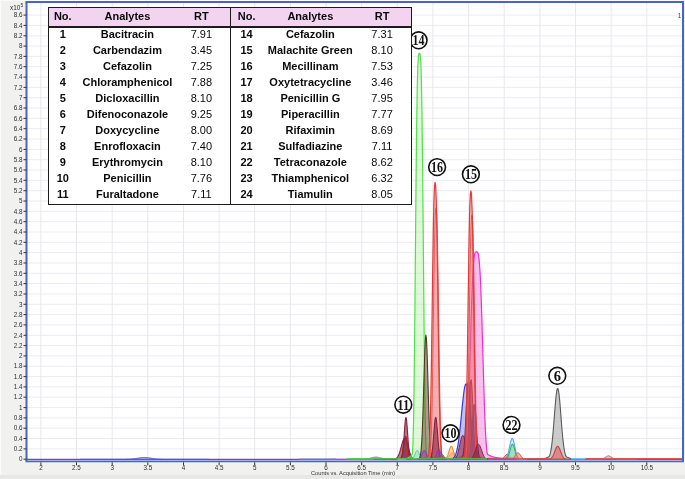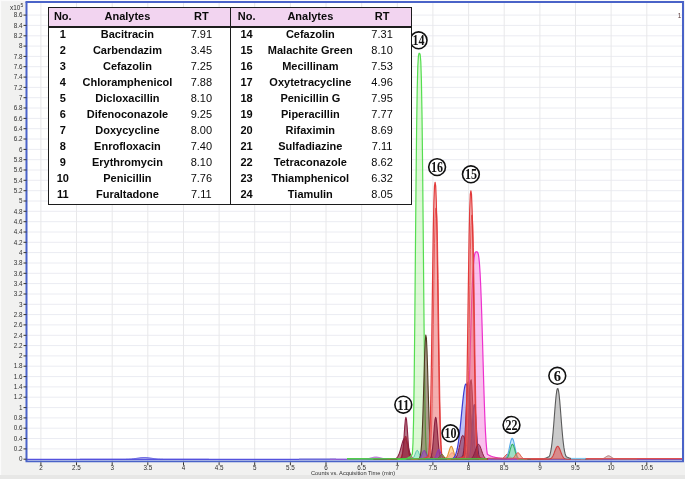--- a/index.html
+++ b/index.html
@@ -360,21 +360,21 @@
           <td class="no d">16</td>
           <td class="nm">Mecillinam</td>
           <td class="rt">7.53</td>
         </tr>
         <tr>
           <td class="no">4</td>
           <td class="nm">Chloramphenicol</td>
           <td class="rt">7.88</td>
           <td class="no d">17</td>
           <td class="nm">Oxytetracycline</td>
-          <td class="rt">4.96</td>
+          <td class="rt">3.46</td>
         </tr>
         <tr>
           <td class="no">5</td>
           <td class="nm">Dicloxacillin</td>
           <td class="rt">8.10</td>
           <td class="no d">18</td>
           <td class="nm">Penicillin G</td>
           <td class="rt">7.95</td>
         </tr>
         <tr>

